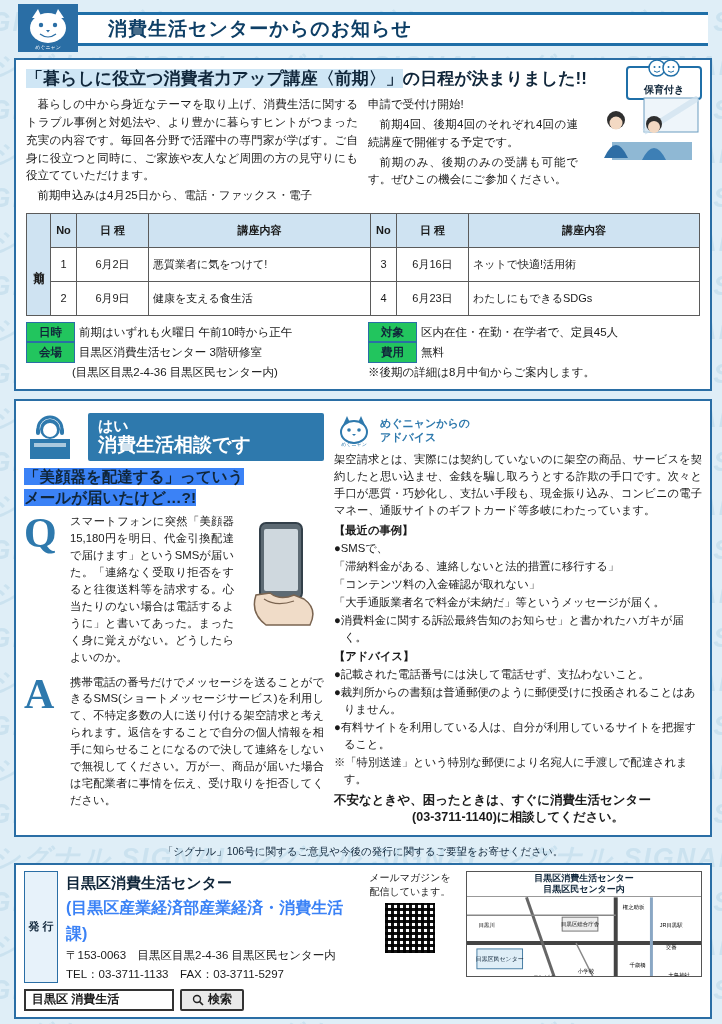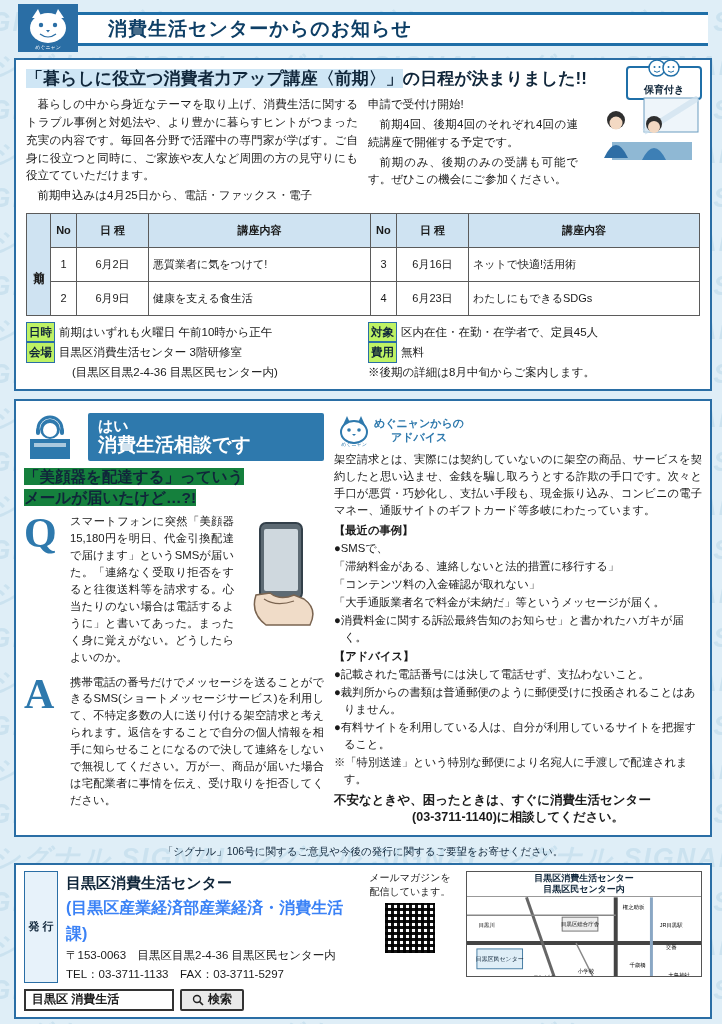--- a/index.html
+++ b/index.html
@@ -107,22 +107,22 @@
   table.sched td.kouza { text-align:left; }
   .zenki-cell {
     width:22px; background:#cfe3f2; font-weight:bold;
     writing-mode:vertical-rl; text-orientation:upright;
     letter-spacing:2px;
   }
 
   .info-grid { margin-top:6px; display:flex; gap:10px; font-size:11.5px; }
   .info-col { flex:1; line-height:1.6; }
   .tag {
-    display:inline-block; border:1px solid #2a6ea5; background:#bef264;
-    padding:0 2px; font-weight:bold; margin-right:4px; color:#10263a;
+    display:inline-block; border:1px solid #2a6ea5; background:#22c55e;
+    padding:0 12px; font-weight:bold; margin-right:4px; color:#10263a;
   }
   .indent { padding-left:46px; display:block; }
 
   
   .s2 { padding:6px 8px 8px 8px; }
   .s2-head {
     display:flex; align-items:flex-start; gap:12px;
   }
   .s2-banner {
     background:#2e79ad; color:#fff; font-weight:bold;
@@ -132,32 +132,32 @@
   }
   .s2-banner .small { font-size:15px; display:block; }
   .consult-icon { width:52px; height:48px; position:relative; flex:0 0 52px;}
   .s2-body { display:flex; gap:10px; margin-top:6px; }
   .s2-left { width:300px; }
   .s2-right { flex:1; font-size:11.3px; line-height:1.5; }
   .q-title {
     font-size:15.5px; font-weight:bold; color:#10263a; line-height:1.35;
     margin-bottom:4px;
   }
-  .q-title .hl { background:#15803d; }
+  .q-title .hl { background:#3b82f6; }
   .qa { position:relative; margin-top:4px; }
   .qa .letter {
     position:absolute; left:0; top:-4px;
     font-size:42px; font-weight:bold; color:#2e79ad;
     font-family:"Liberation Serif", serif;
   }
   .qa .txt { padding-left:46px; font-size:11.3px; line-height:1.5; text-align:justify;}
   .phone-img {
     float:right; width:86px; height:120px; position:relative; margin:2px 0 2px 4px;
   }
-  .adv-head { display:flex; align-items:center; gap:0; margin-bottom:4px;text-align:center; }
+  .adv-head { display:flex; align-items:center; gap:6px; margin-bottom:4px; }
   .adv-cat { width:40px; height:34px; position:relative; }
   .adv-label { color:#2e79ad; font-weight:bold; font-size:11px; line-height:1.3;}
   .blk-title { font-weight:bold; margin-top:3px; }
   .bullet { text-indent:-10px; padding-left:10px; margin:1px 0; }
   .note { text-indent:-10px; padding-left:10px; margin:1px 0; }
   .closing { font-weight:bold; font-size:12.5px; margin-top:4px; line-height:1.4;}
   .closing .c2 { display:block; text-align:center; }
 
   
   .foot-note {

